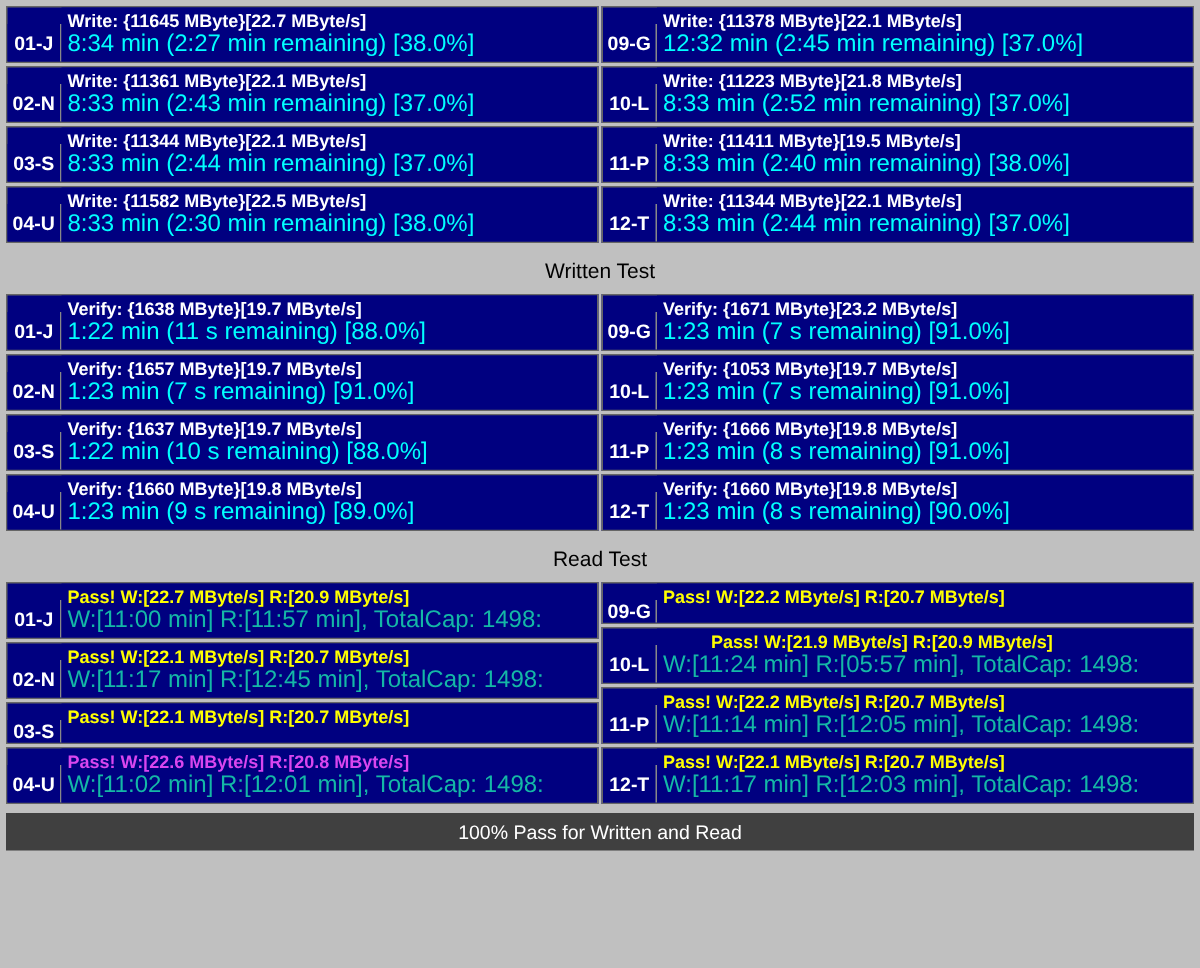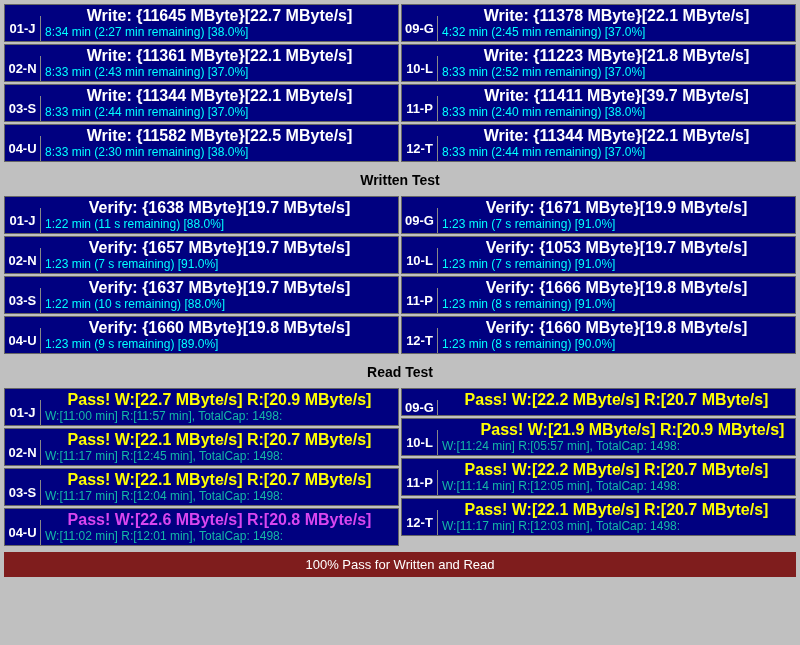--- a/index.html
+++ b/index.html
@@ -37,51 +37,50 @@
       border-right: 1px solid #888;
       margin-top: 11px;
     }
     .info-box {
       flex: 1;
       background: #000080;
       color: white;
       padding: 2px 4px;
     }
     .line1 {
-      font-size: 16px;
+      font-size: 12px;
       font-weight: bold;
       color: #ffffff;
-      text-align: center;
     }
     .line2 {
-      font-size: 12px;
+      font-size: 16px;
       color: #00ffff;
     }
     .section-header {
       background: #c0c0c0;
       text-align: center;
       padding: 4px;
       font-size: 14px;
-      font-weight: bold;
+      font-weight: normal;
       color: #000000;
       margin: 4px 0;
     }
     .two-col {
       display: grid;
       grid-template-columns: 1fr 1fr;
       gap: 2px;
     }
     .pass-cell .line1 {
       color: #ffff00;
     }
     .pass-cell .line2 {
       color: #14b8a6;
     }
     .footer {
-      background: #7f1d1d;
+      background: #404040;
       text-align: center;
       padding: 5px;
       font-size: 13px;
       color: #ffffff;
       margin-top: 4px;
     }
   </style>
 </head>
 <body>
 
@@ -119,34 +118,34 @@
             <div class="line2">8:33 min (2:30 min remaining)  [38.0%]</div>
           </div>
         </div>
       </div>
 
       <div>
         <div class="row-wrapper">
           <div class="id-box">09-G</div>
           <div class="info-box">
             <div class="line1">Write: {11378 MByte}[22.1 MByte/s]</div>
-            <div class="line2">4:32 min (2:45 min remaining)  [37.0%]</div>
+            <div class="line2">12:32 min (2:45 min remaining)  [37.0%]</div>
           </div>
         </div>
         <div class="row-wrapper">
           <div class="id-box">10-L</div>
           <div class="info-box">
             <div class="line1">Write: {11223 MByte}[21.8 MByte/s]</div>
             <div class="line2">8:33 min (2:52 min remaining)  [37.0%]</div>
           </div>
         </div>
         <div class="row-wrapper">
           <div class="id-box">11-P</div>
           <div class="info-box">
-            <div class="line1">Write: {11411 MByte}[39.7 MByte/s]</div>
+            <div class="line1">Write: {11411 MByte}[19.5 MByte/s]</div>
             <div class="line2">8:33 min (2:40 min remaining)  [38.0%]</div>
           </div>
         </div>
         <div class="row-wrapper">
           <div class="id-box">12-T</div>
           <div class="info-box">
             <div class="line1">Write: {11344 MByte}[22.1 MByte/s]</div>
             <div class="line2">8:33 min (2:44 min remaining)  [37.0%]</div>
           </div>
         </div>
@@ -187,21 +186,21 @@
             <div class="line1">Verify: {1660 MByte}[19.8 MByte/s]</div>
             <div class="line2">1:23 min (9 s remaining)   [89.0%]</div>
           </div>
         </div>
       </div>
 
       <div>
         <div class="row-wrapper">
           <div class="id-box">09-G</div>
           <div class="info-box">
-            <div class="line1">Verify: {1671 MByte}[19.9 MByte/s]</div>
+            <div class="line1">Verify: {1671 MByte}[23.2 MByte/s]</div>
             <div class="line2">1:23 min (7 s remaining)   [91.0%]</div>
           </div>
         </div>
         <div class="row-wrapper">
           <div class="id-box">10-L</div>
           <div class="info-box">
             <div class="line1">Verify: {1053 MByte}[19.7 MByte/s]</div>
             <div class="line2">1:23 min (7 s remaining)   [91.0%]</div>
           </div>
         </div>
@@ -240,21 +239,20 @@
           <div class="id-box">02-N</div>
           <div class="info-box">
             <div class="line1" style="color:#ffff00;">Pass! W:[22.1 MByte/s] R:[20.7 MByte/s]</div>
             <div class="line2">W:[11:17 min] R:[12:45 min], TotalCap: 1498:</div>
           </div>
         </div>
         <div class="row-wrapper pass-cell">
           <div class="id-box">03-S</div>
           <div class="info-box">
             <div class="line1" style="color:#ffff00;">Pass! W:[22.1 MByte/s] R:[20.7 MByte/s]</div>
-            <div class="line2">W:[11:17 min] R:[12:04 min], TotalCap: 1498:</div>
           </div>
         </div>
         <div class="row-wrapper pass-cell">
           <div class="id-box">04-U</div>
           <div class="info-box">
             <div class="line1" style="color:#d946ef;">Pass! W:[22.6 MByte/s] R:[20.8 MByte/s]</div>
             <div class="line2">W:[11:02 min] R:[12:01 min], TotalCap: 1498:</div>
           </div>
         </div>
       </div>

